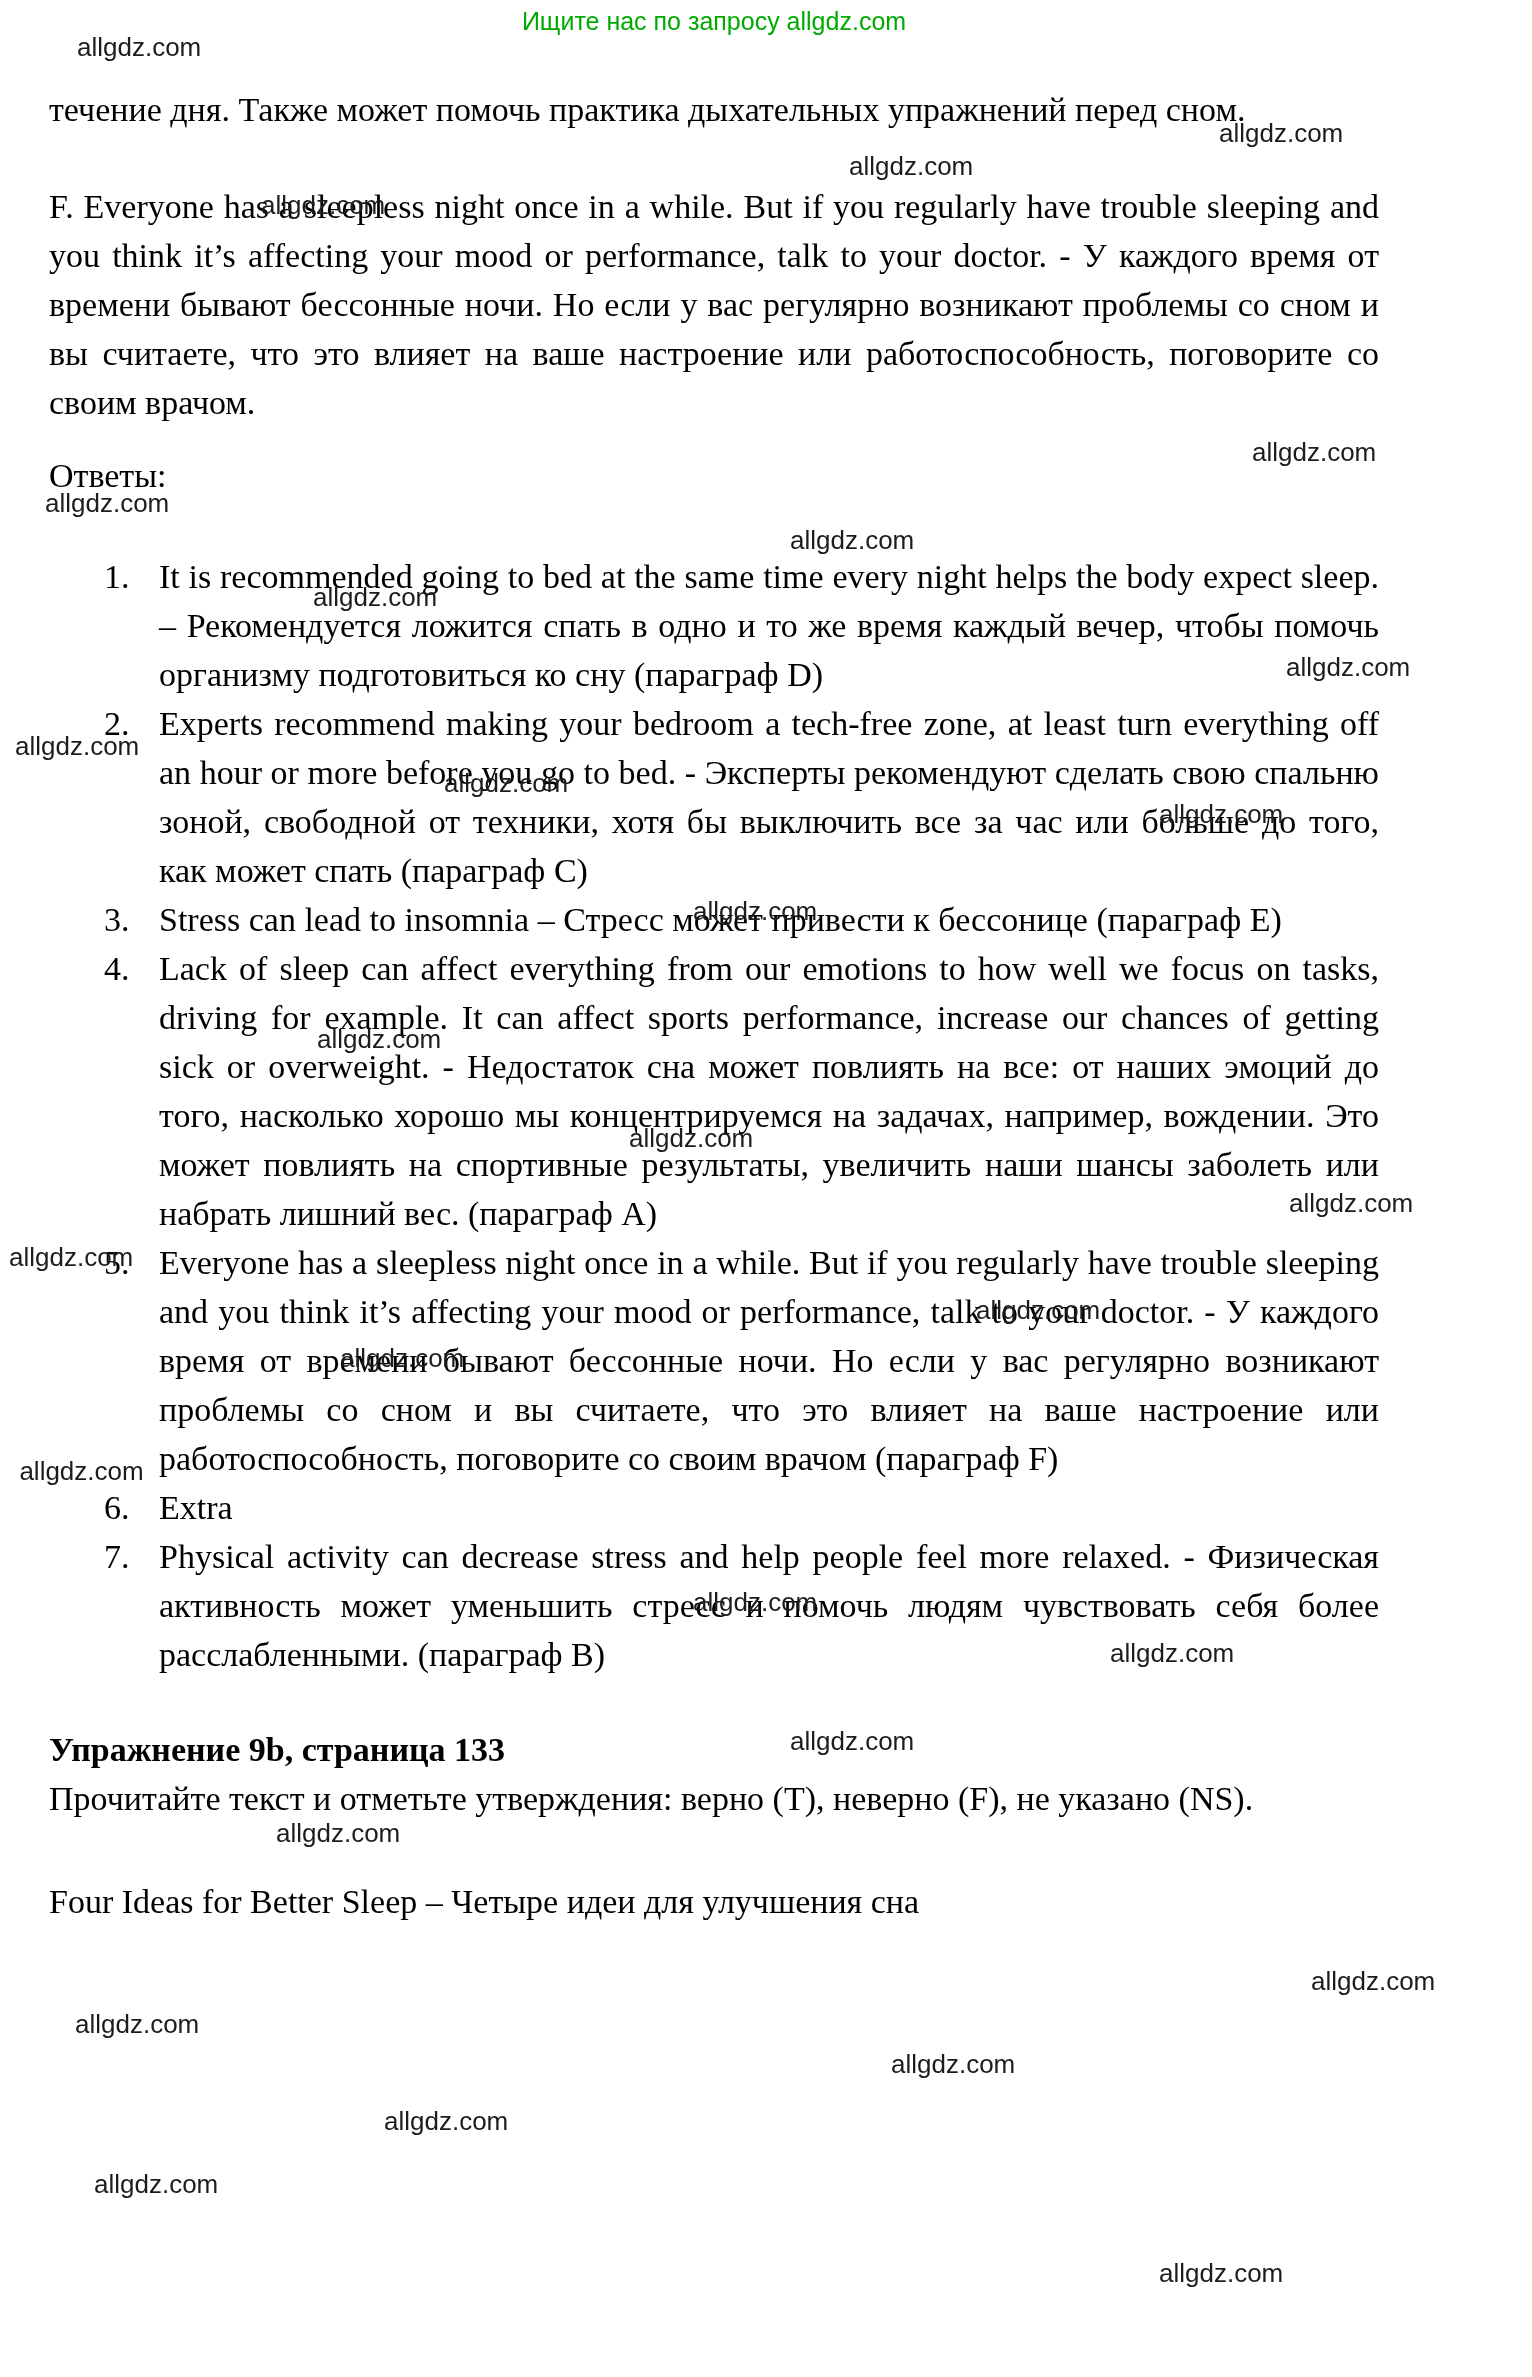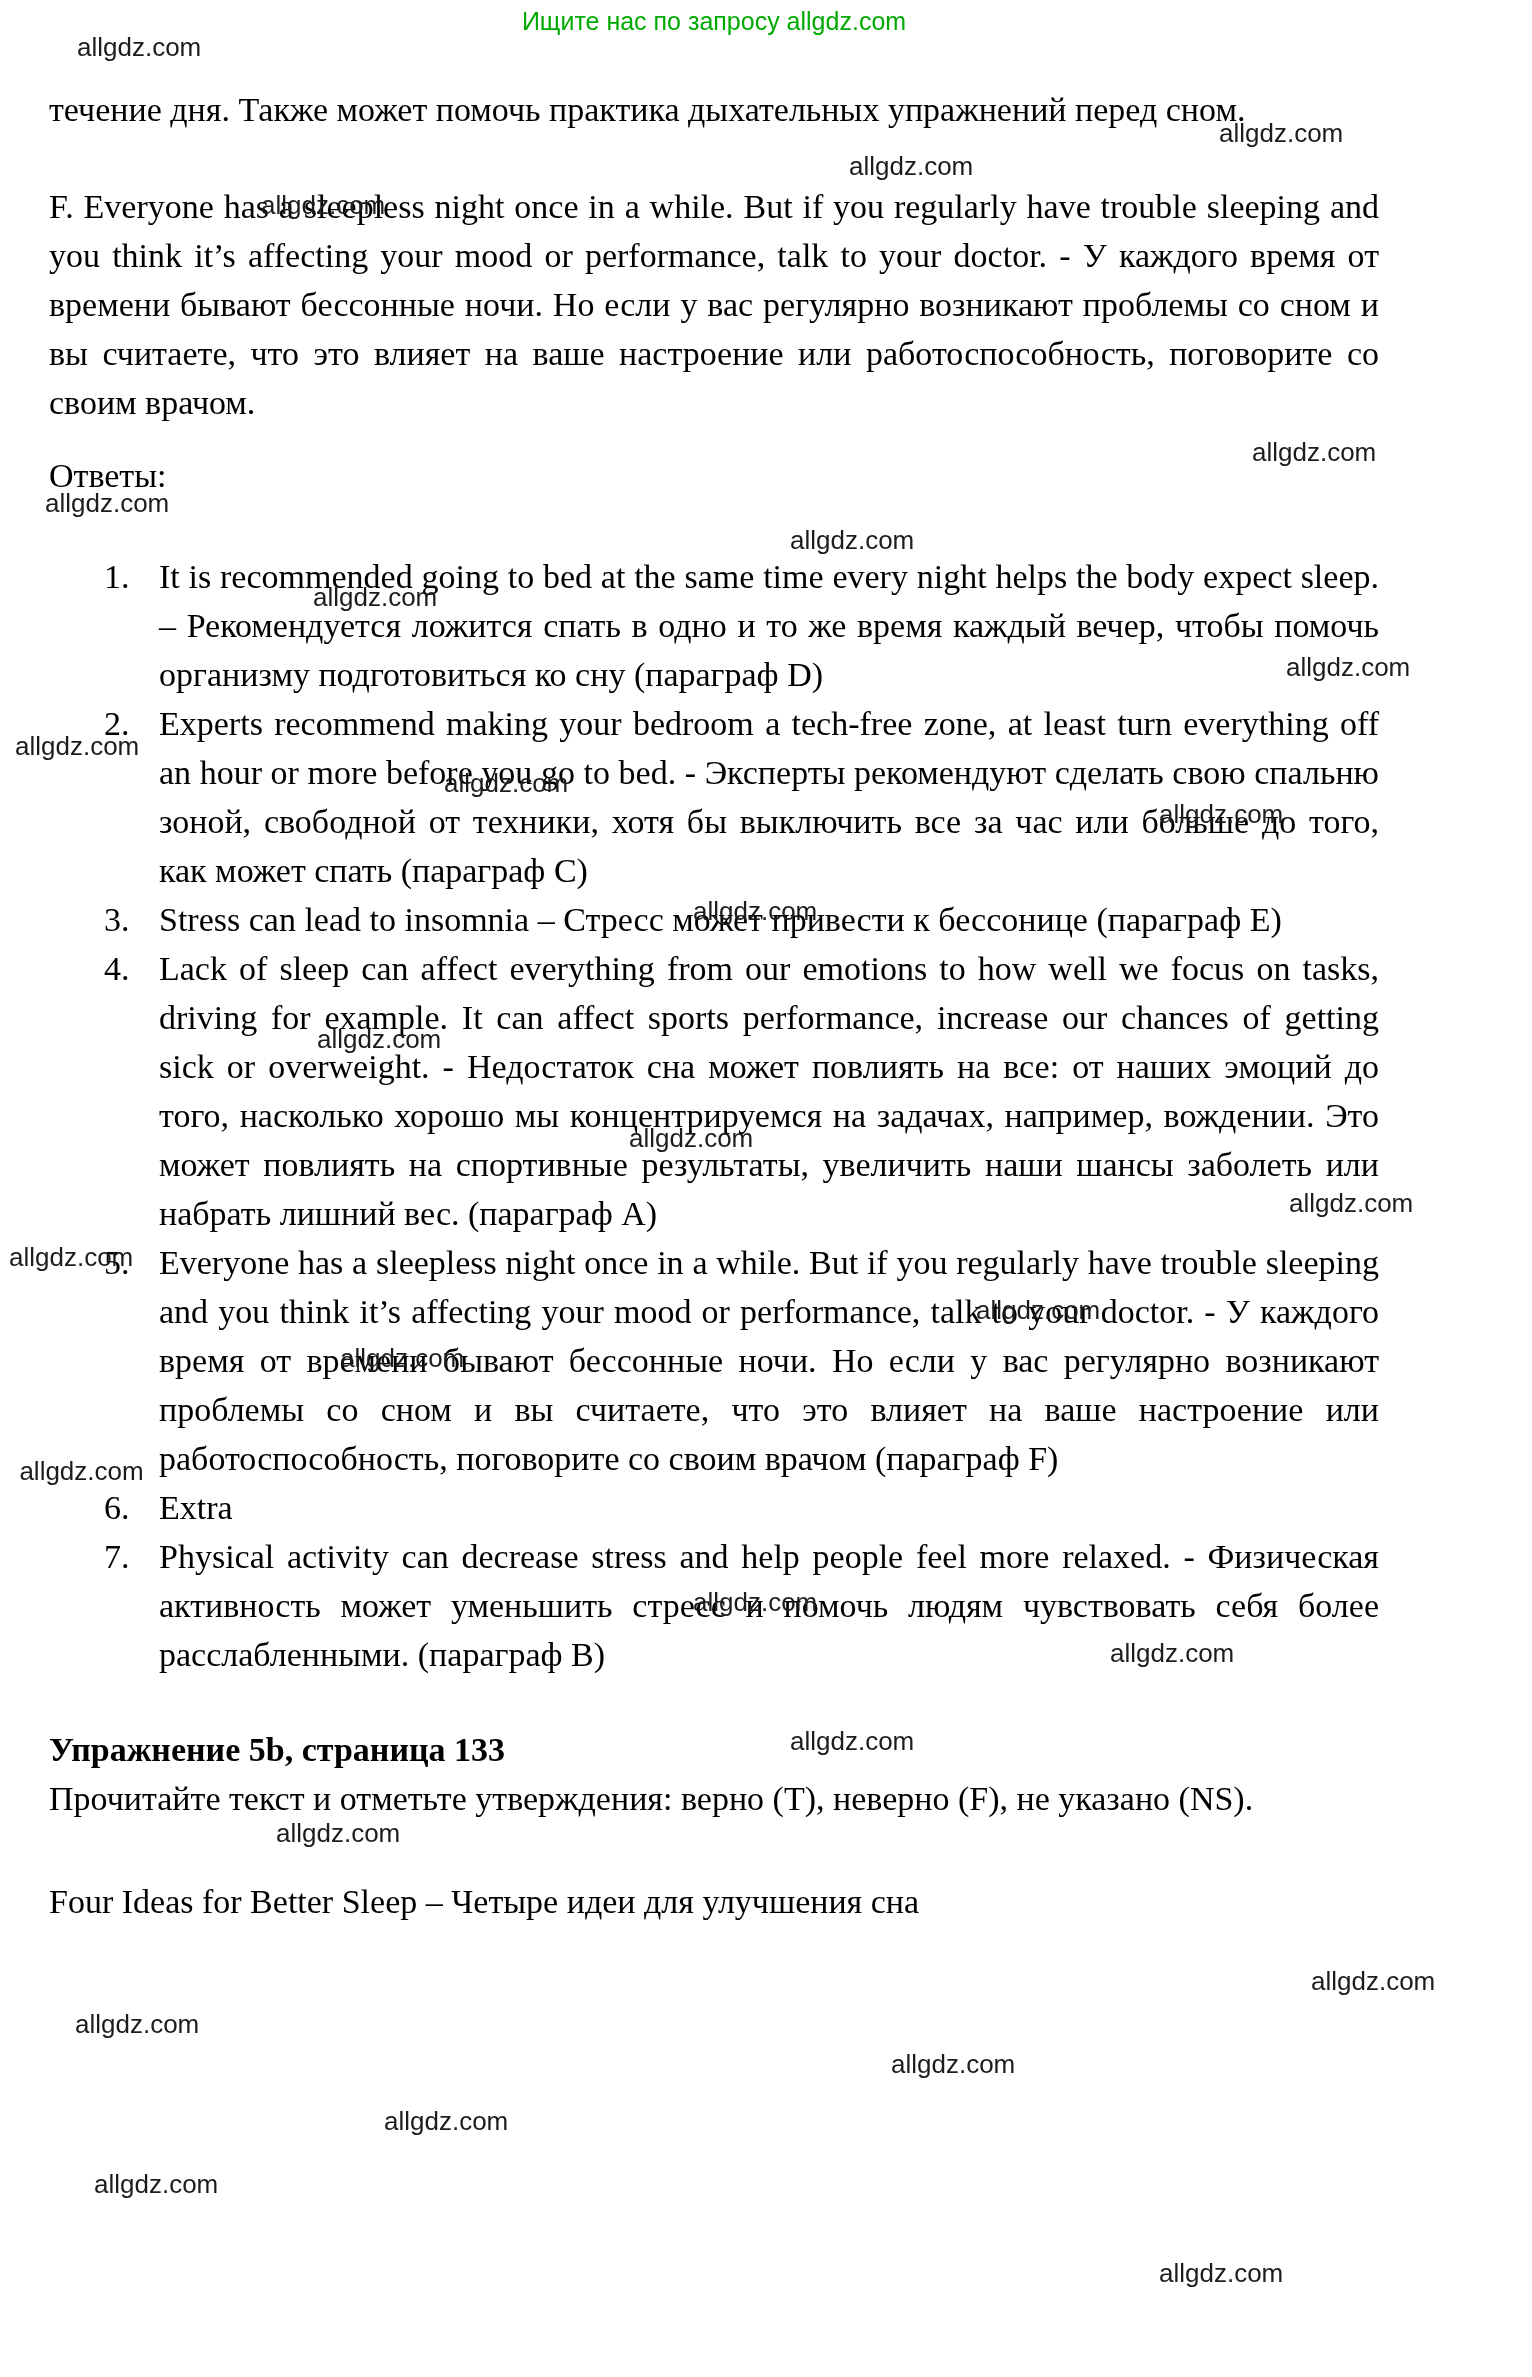--- a/index.html
+++ b/index.html
@@ -83,21 +83,21 @@
     <li class="answer">
       <span class="num">6.</span>
       <span class="txt">Extra</span>
     </li>
     <li class="answer">
       <span class="num">7.</span>
       <span class="txt">Physical activity can decrease stress and help people feel more relaxed. - Физическая активность может уменьшить стресс и помочь людям чувствовать себя более расслабленными. (параграф B)</span>
     </li>
   </ol>
 
-  <p class="heading">Упражнение 5b, страница 133</p>
+  <p class="heading">Упражнение 9b, страница 133</p>
 
   <p class="para">Прочитайте текст и отметьте утверждения: верно (T), неверно (F), не указано (NS).</p>
 
   <p class="title-line">Four Ideas for Better Sleep – Четыре идеи для улучшения сна</p>
 
 
   <span class="watermark" style="left:77px;top:36px">allgdz.com</span>
   <span class="watermark" style="left:1219px;top:122px">allgdz.com</span>
   <span class="watermark" style="left:849px;top:155px">allgdz.com</span>
   <span class="watermark" style="left:261px;top:194px">allgdz.com</span>

